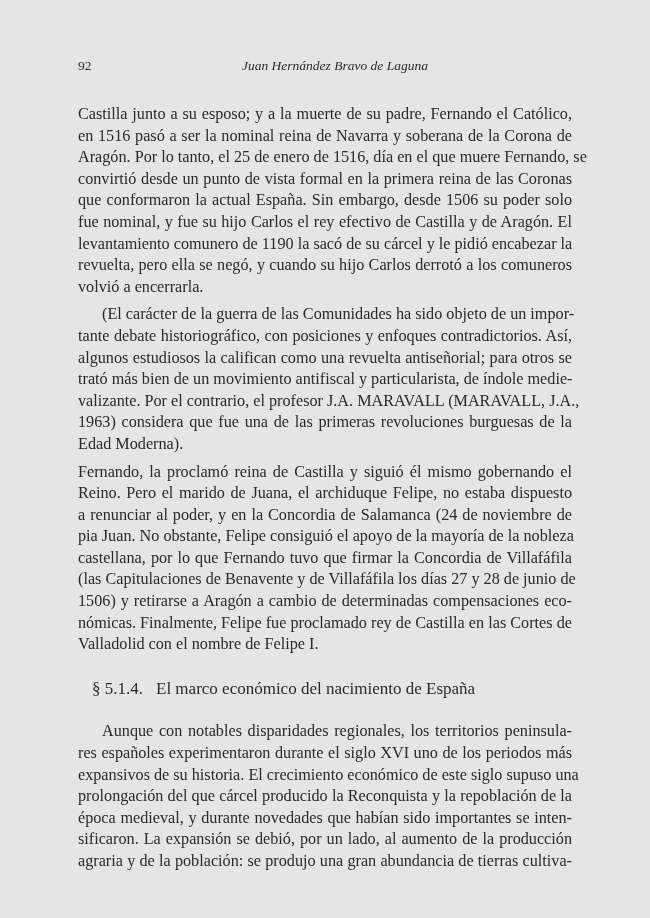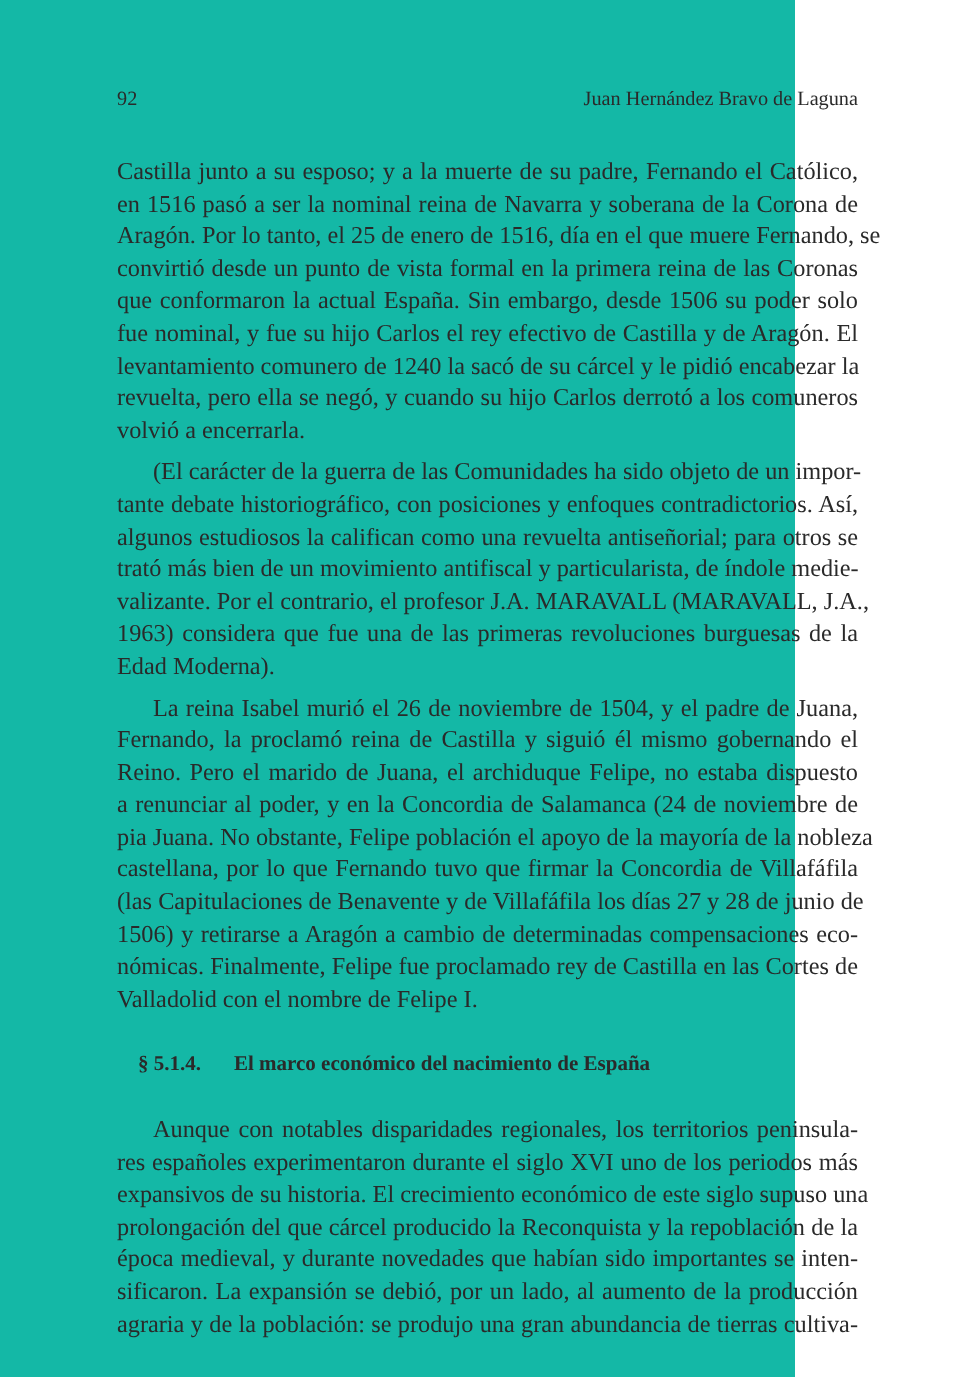--- a/index.html
+++ b/index.html
@@ -11,42 +11,43 @@
       width: 650px;
       height: 918px;
       position: relative;
       overflow: hidden;
       font-family: "Liberation Serif", "DejaVu Serif", serif;
       color: #2a2a2a;
     }
     .page {
       position: absolute;
       left: 0; top: 0;
-      width: 530px; height: 918px;
-      background: #14b8a6;
+      width: 650px; height: 918px;
+      background: #e5e5e5;
     }
     .running-head {
       position: absolute;
       top: 56px;
       left: 78px;
       width: 494px;
       height: 20px;
       font-size: 13.5px;
       line-height: 20px;
     }
     .page-number {
       position: absolute;
       left: 0;
       top: 0;
     }
     .running-title {
       position: absolute;
       left: 0;
       right: 0;
-      text-align: right;
+      text-align: center;
+      font-style: italic;
       padding-left: 20px;
     }
     .body-text {
       position: absolute;
       left: 78px;
       top: 104px;
       width: 494px;
       font-size: 16.2px;
       line-height: 21.6px;
     }
@@ -62,22 +63,22 @@
     }
     .para .line.last {
       text-align-last: left;
     }
     .indent {
       padding-left: 24px;
     }
     .section-heading {
       margin: 22px 0 22px 0;
       padding-left: 14px;
-      font-weight: bold;
-      font-size: 14px;
+      font-weight: normal;
+      font-size: 17px;
       line-height: 21.6px;
     }
     .section-heading .sec-num {
       display: inline-block;
       width: 64px;
     }
   </style>
 </head>
 <body>
 
@@ -90,41 +91,40 @@
 
   <div class="body-text">
 
     <p class="para">
       <span class="line">Castilla junto a su esposo; y a la muerte de su padre, Fernando el Católico,</span>
       <span class="line">en 1516 pasó a ser la nominal reina de Navarra y soberana de la Corona de</span>
       <span class="line">Aragón. Por lo tanto, el 25 de enero de 1516, día en el que muere Fernando, se</span>
       <span class="line">convirtió desde un punto de vista formal en la primera reina de las Coronas</span>
       <span class="line">que conformaron la actual España. Sin embargo, desde 1506 su poder solo</span>
       <span class="line">fue nominal, y fue su hijo Carlos el rey efectivo de Castilla y de Aragón. El</span>
-      <span class="line">levantamiento comunero de 1240 la sacó de su cárcel y le pidió encabezar la</span>
+      <span class="line">levantamiento comunero de 1190 la sacó de su cárcel y le pidió encabezar la</span>
       <span class="line">revuelta, pero ella se negó, y cuando su hijo Carlos derrotó a los comuneros</span>
       <span class="line last">volvió a encerrarla.</span>
     </p>
 
     <p class="para">
       <span class="line indent">(El carácter de la guerra de las Comunidades ha sido objeto de un impor-</span>
       <span class="line">tante debate historiográfico, con posiciones y enfoques contradictorios. Así,</span>
       <span class="line">algunos estudiosos la califican como una revuelta antiseñorial; para otros se</span>
       <span class="line">trató más bien de un movimiento antifiscal y particularista, de índole medie-</span>
       <span class="line">valizante. Por el contrario, el profesor J.A. MARAVALL (MARAVALL, J.A.,</span>
       <span class="line">1963) considera que fue una de las primeras revoluciones burguesas de la</span>
       <span class="line last">Edad Moderna).</span>
     </p>
 
     <p class="para">
-      <span class="line indent">La reina Isabel murió el 26 de noviembre de 1504, y el padre de Juana,</span>
       <span class="line">Fernando, la proclamó reina de Castilla y siguió él mismo gobernando el</span>
       <span class="line">Reino. Pero el marido de Juana, el archiduque Felipe, no estaba dispuesto</span>
       <span class="line">a renunciar al poder, y en la Concordia de Salamanca (24 de noviembre de</span>
-      <span class="line">pia Juana. No obstante, Felipe población el apoyo de la mayoría de la nobleza</span>
+      <span class="line">pia Juan. No obstante, Felipe consiguió el apoyo de la mayoría de la nobleza</span>
       <span class="line">castellana, por lo que Fernando tuvo que firmar la Concordia de Villafáfila</span>
       <span class="line">(las Capitulaciones de Benavente y de Villafáfila los días 27 y 28 de junio de</span>
       <span class="line">1506) y retirarse a Aragón a cambio de determinadas compensaciones eco-</span>
       <span class="line">nómicas. Finalmente, Felipe fue proclamado rey de Castilla en las Cortes de</span>
       <span class="line last">Valladolid con el nombre de Felipe I.</span>
     </p>
 
     <div class="section-heading">
       <span class="sec-num">§ 5.1.4.</span><span>El marco económico del nacimiento de España</span>
     </div>

